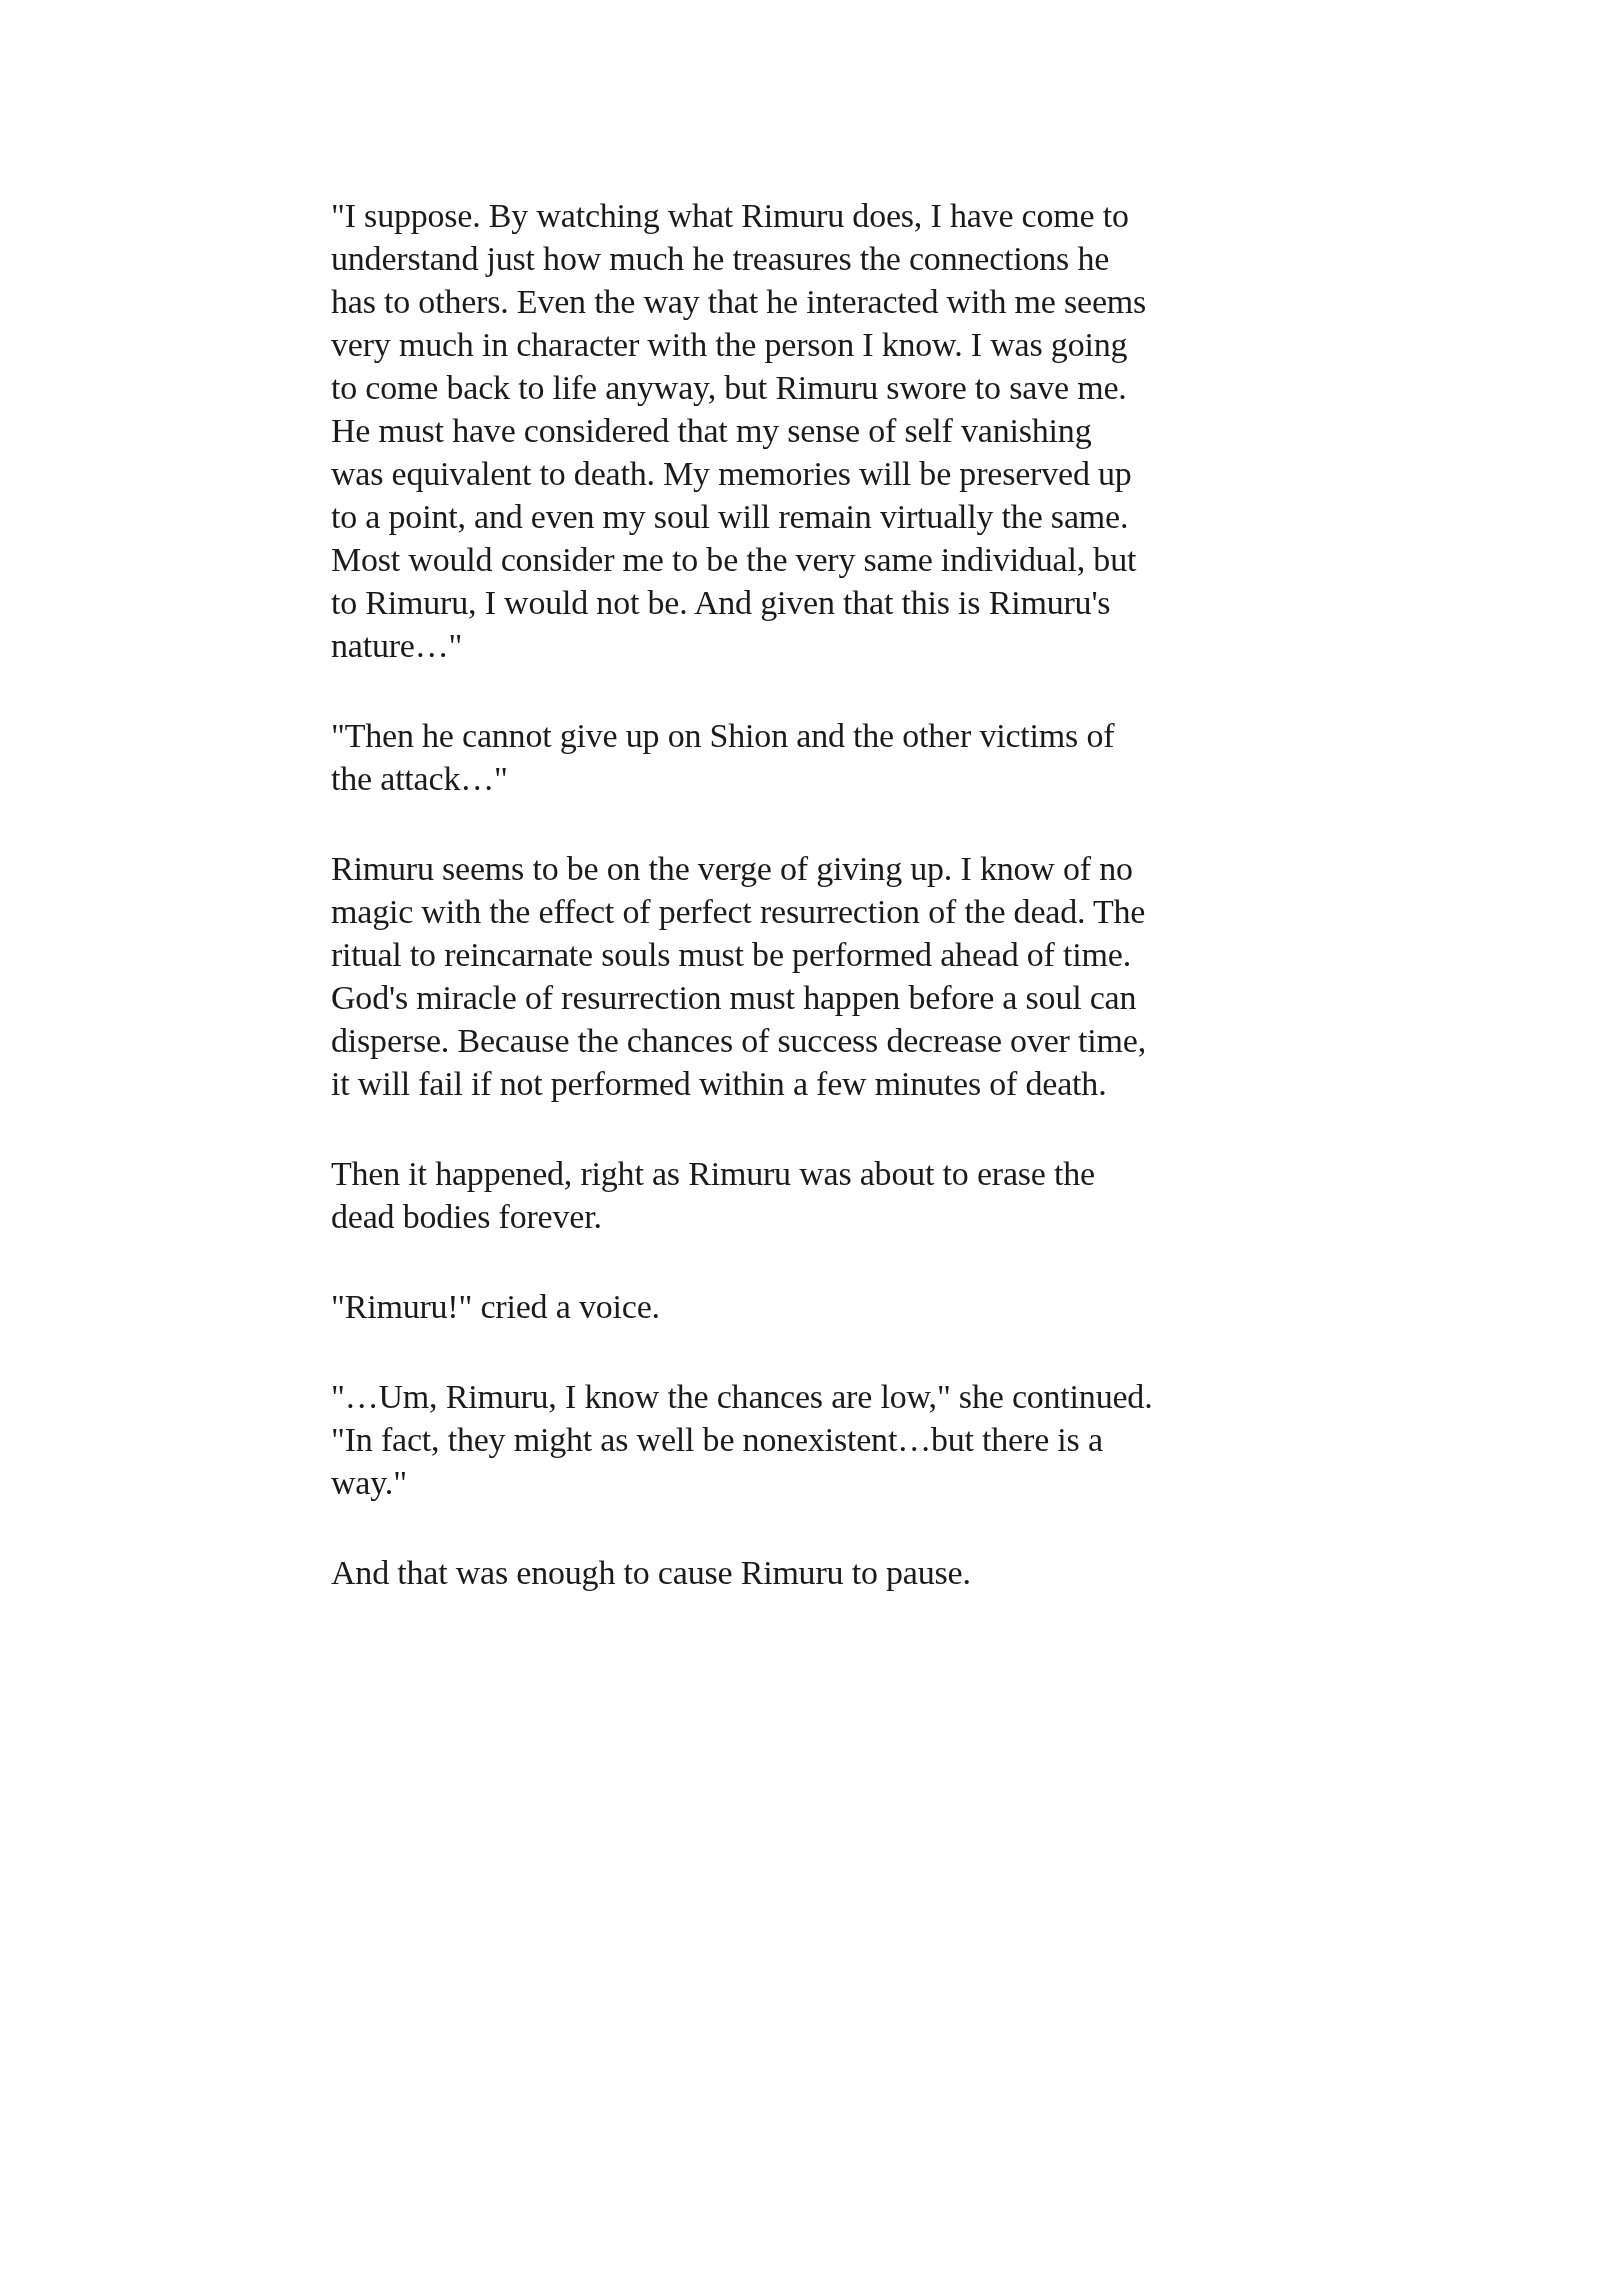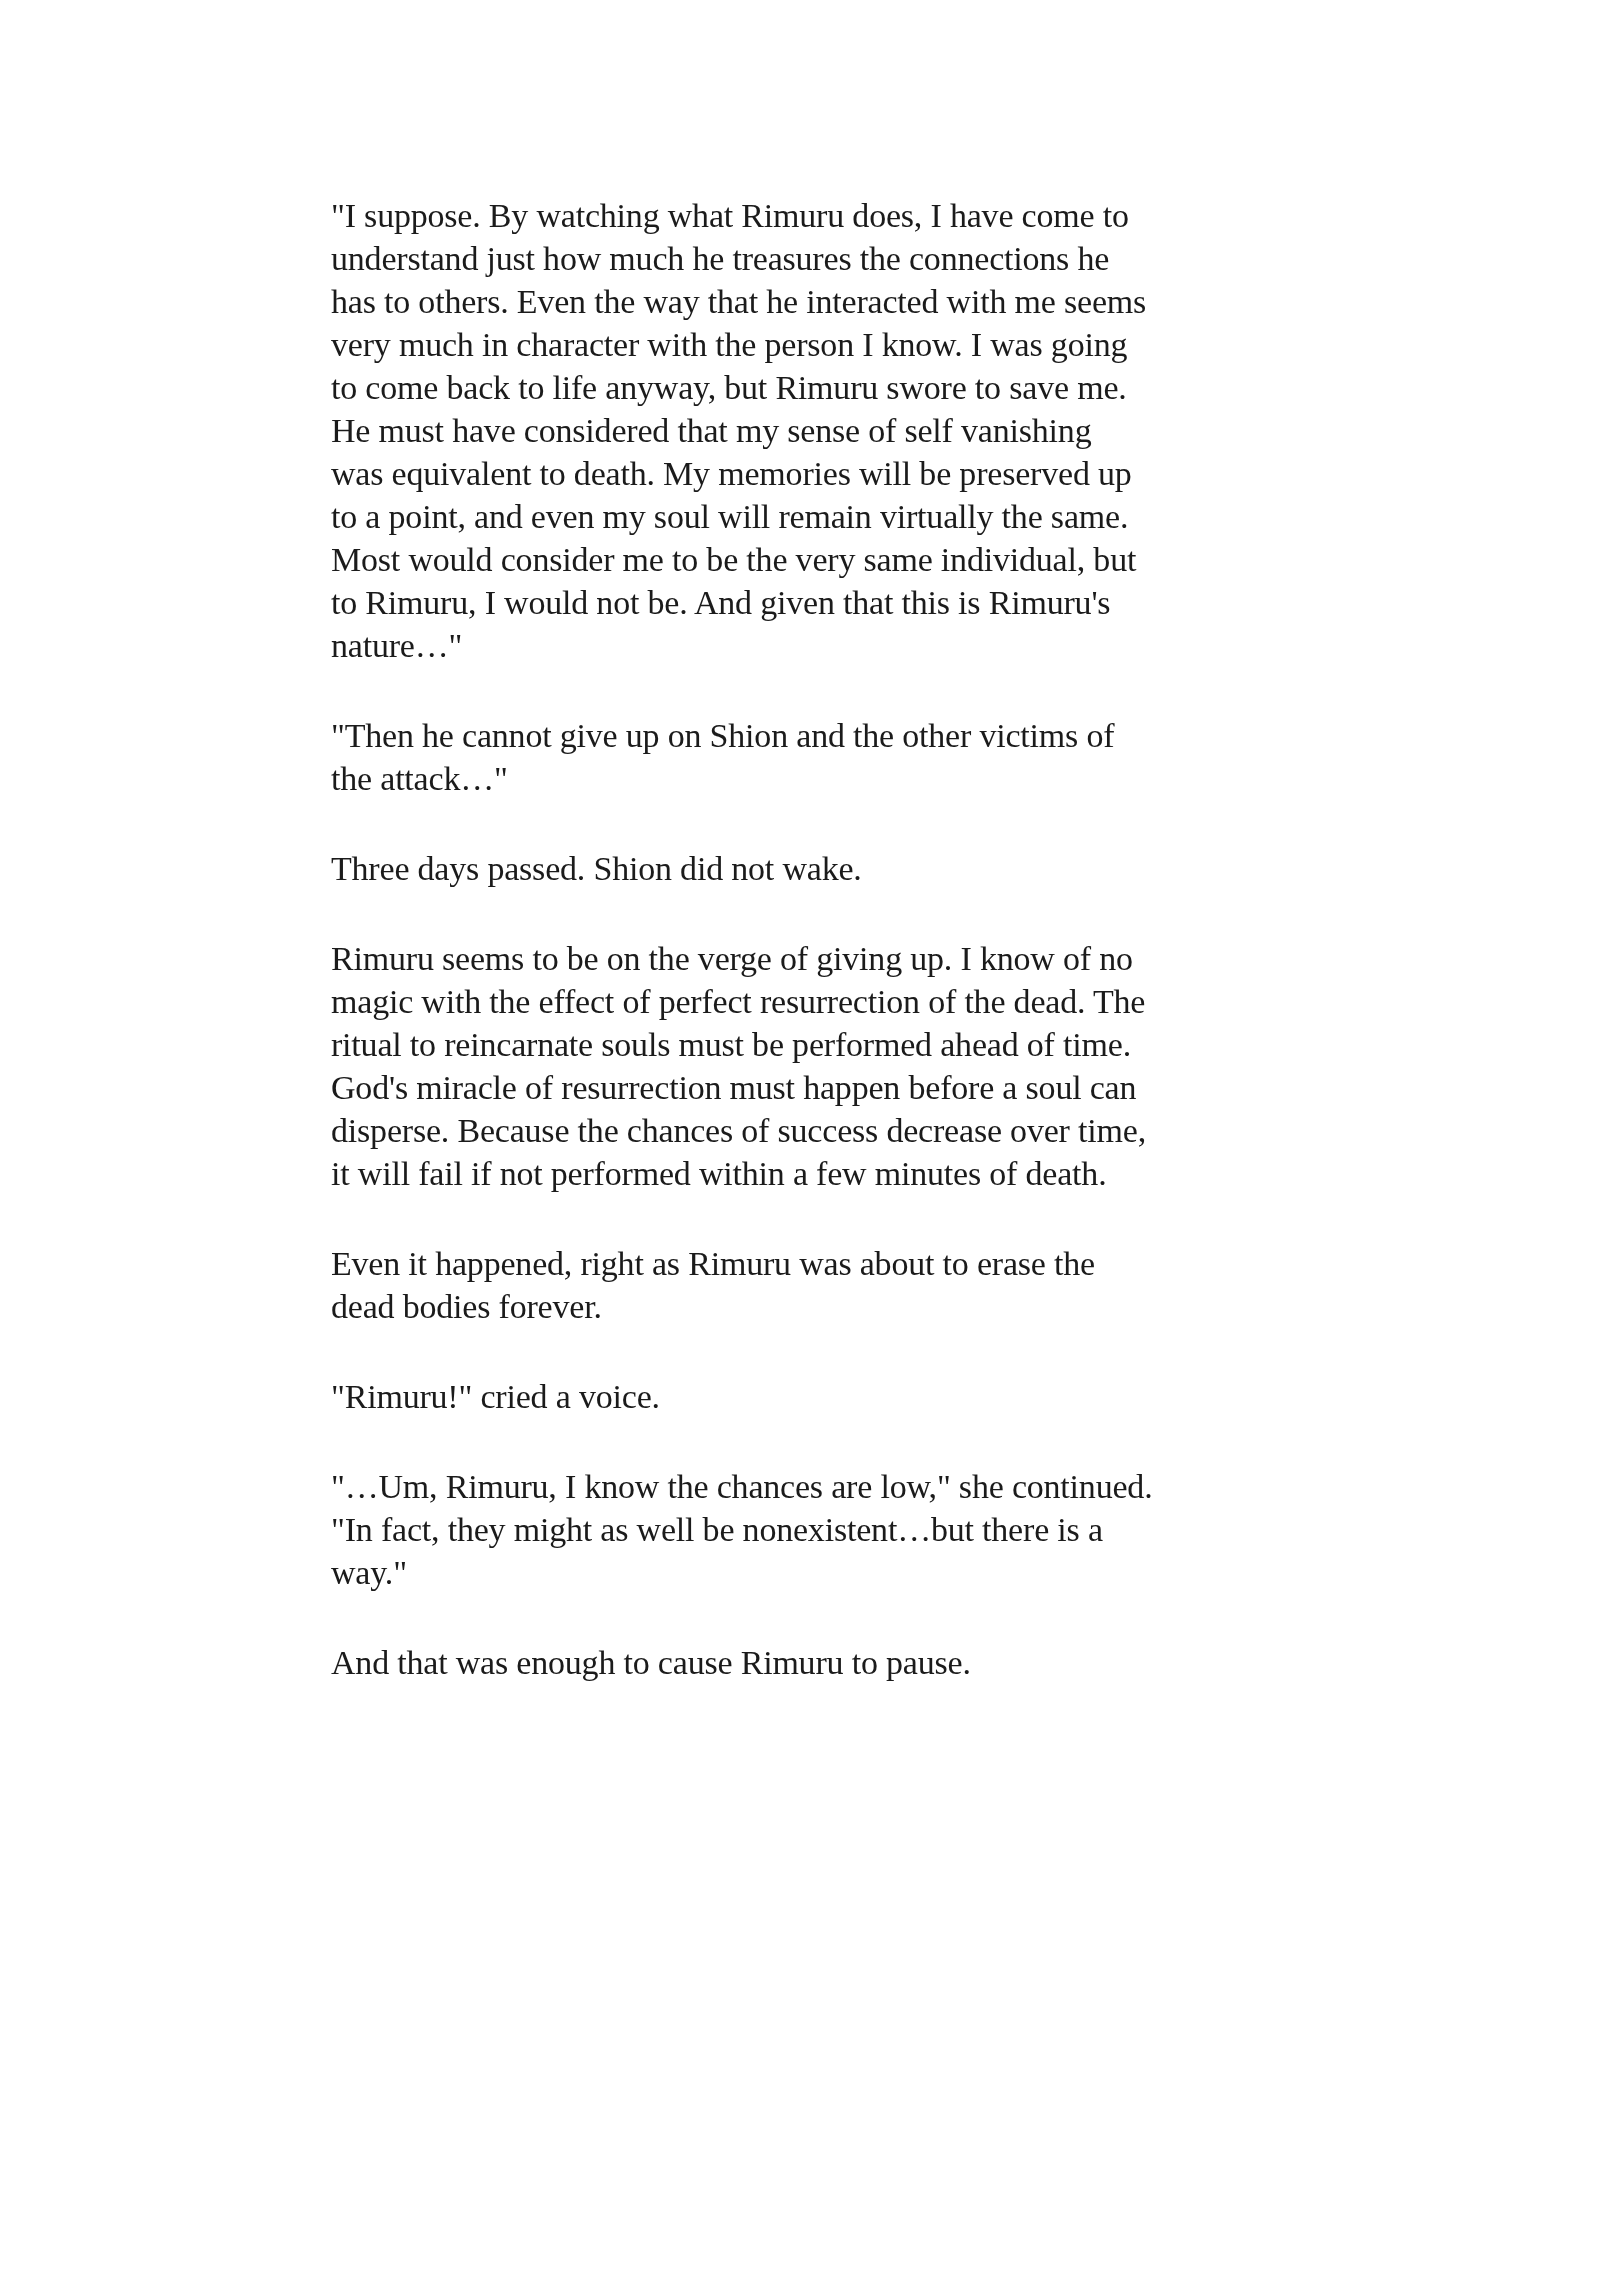--- a/index.html
+++ b/index.html
@@ -49,28 +49,27 @@
 very much in character with the person I know. I was going
 to come back to life anyway, but Rimuru swore to save me.
 He must have considered that my sense of self vanishing
 was equivalent to death. My memories will be preserved up
 to a point, and even my soul will remain virtually the same.
 Most would consider me to be the very same individual, but
 to Rimuru, I would not be. And given that this is Rimuru's
 nature…"</p>
     <p>"Then he cannot give up on Shion and the other victims of
 the attack…"</p>
-    <p>Three days passed. Shion did not wake.</p>
     <p>Rimuru seems to be on the verge of giving up. I know of no
 magic with the effect of perfect resurrection of the dead. The
 ritual to reincarnate souls must be performed ahead of time.
 God's miracle of resurrection must happen before a soul can
 disperse. Because the chances of success decrease over time,
 it will fail if not performed within a few minutes of death.</p>
-    <p>Even it happened, right as Rimuru was about to erase the
+    <p>Then it happened, right as Rimuru was about to erase the
 dead bodies forever.</p>
     <p>"Rimuru!" cried a voice.</p>
     <p>"…Um, Rimuru, I know the chances are low," she continued.
 "In fact, they might as well be nonexistent…but there is a
 way."</p>
     <p>And that was enough to cause Rimuru to pause.</p>
   </div>
 </div>
 
 

